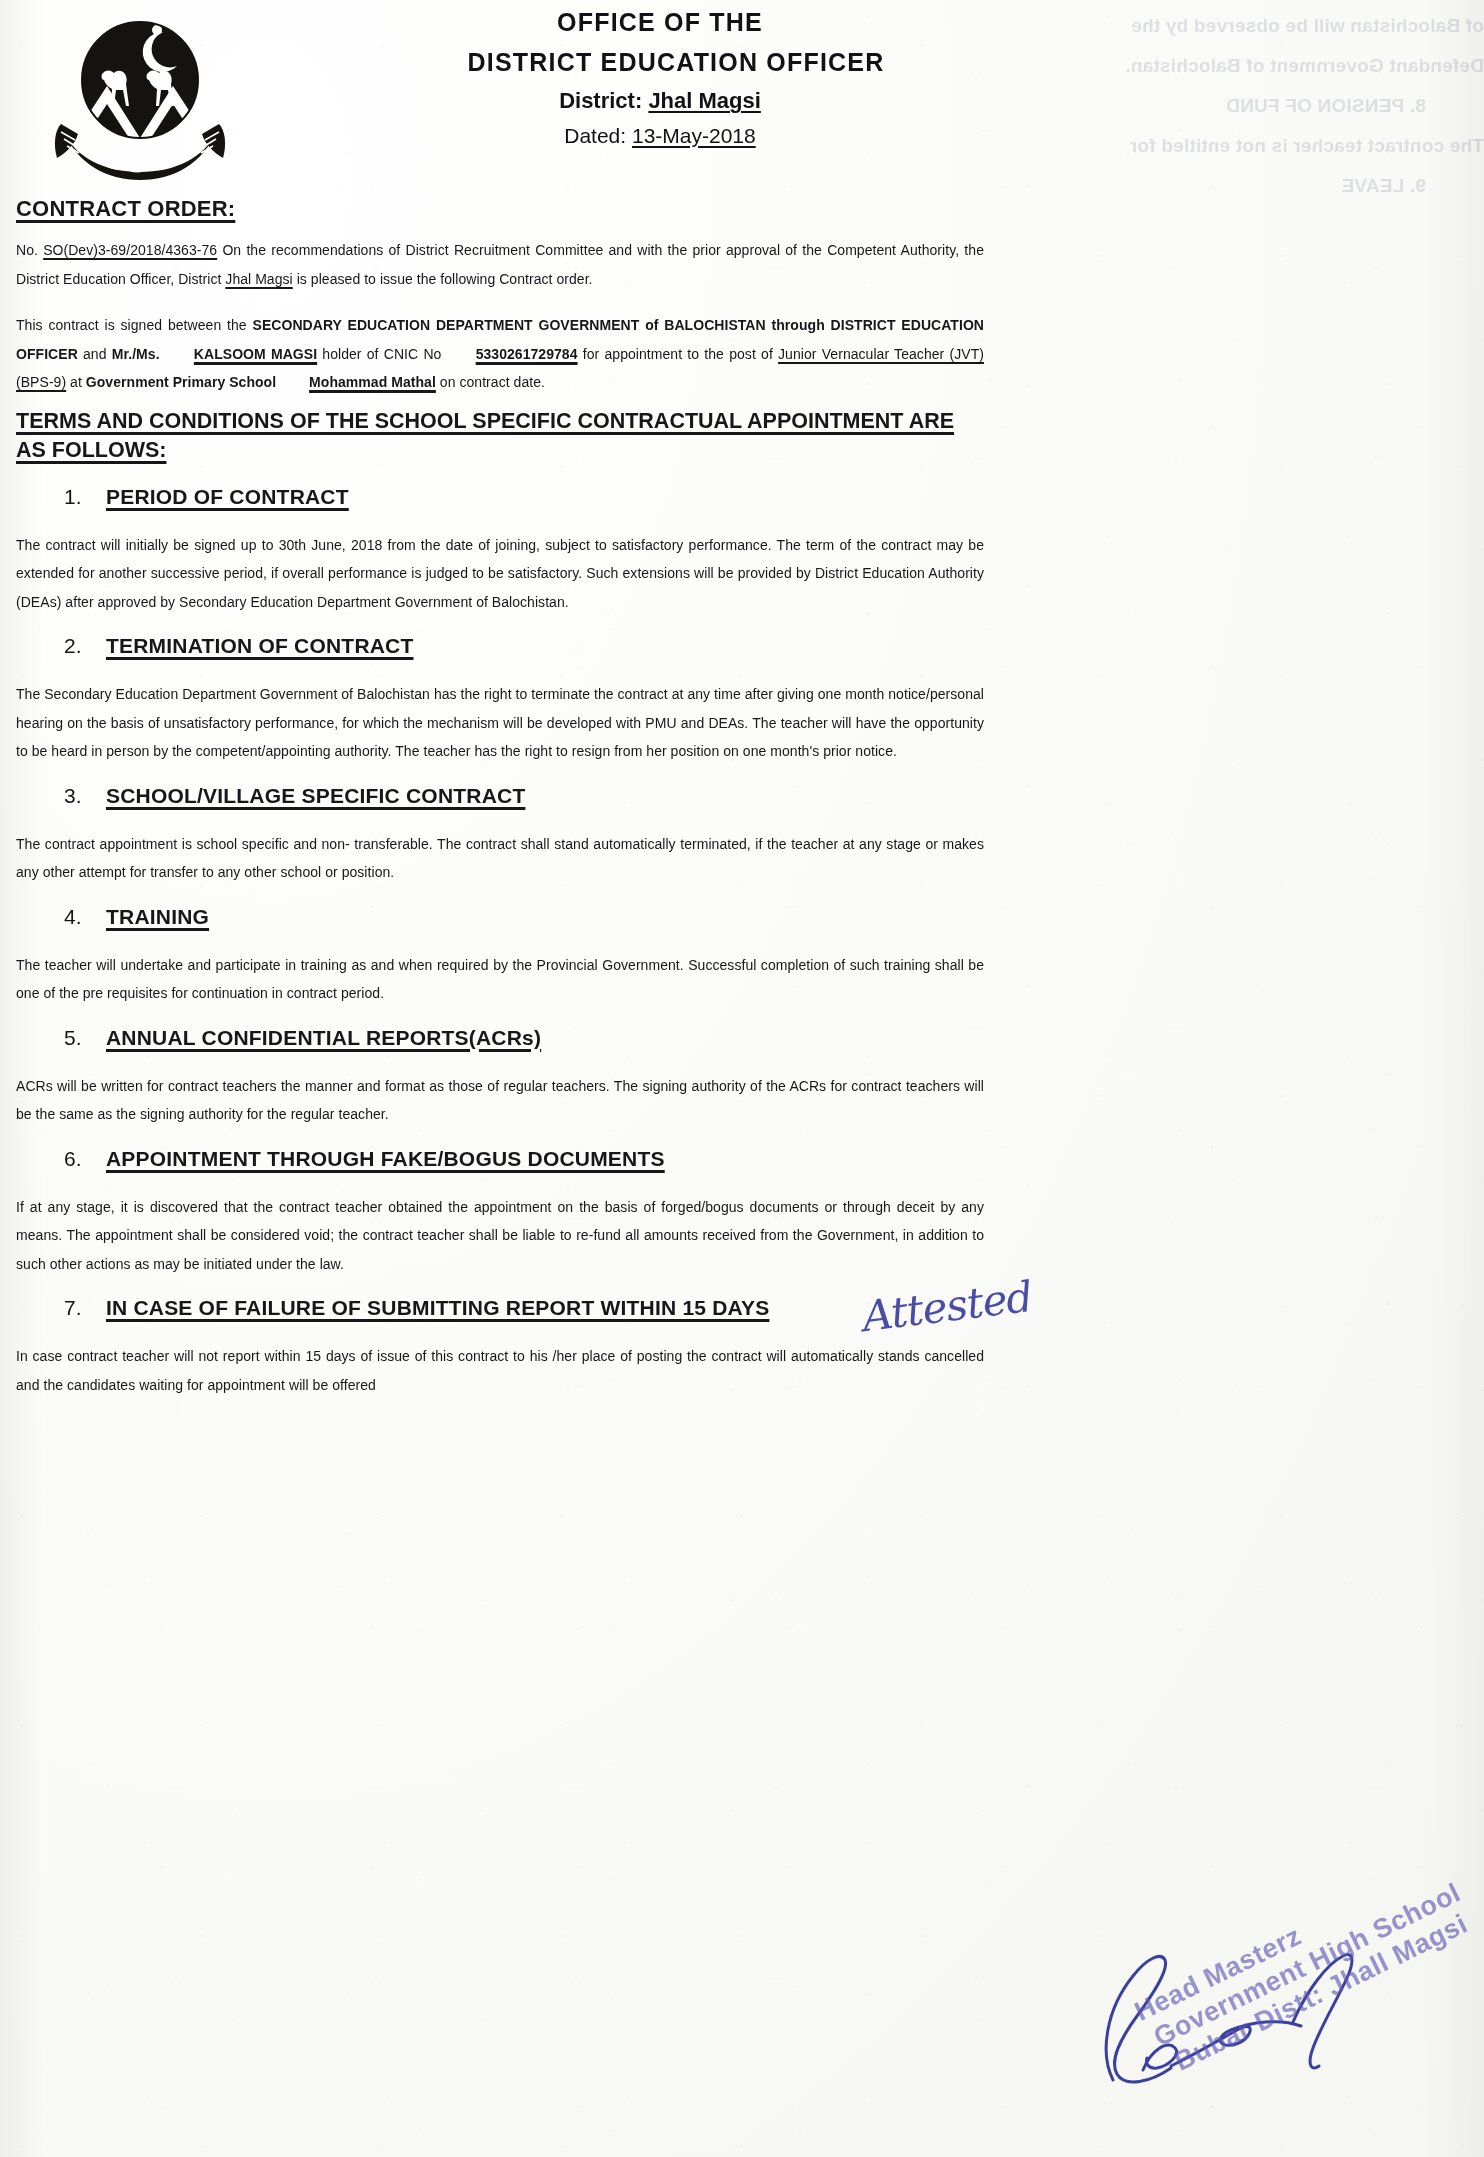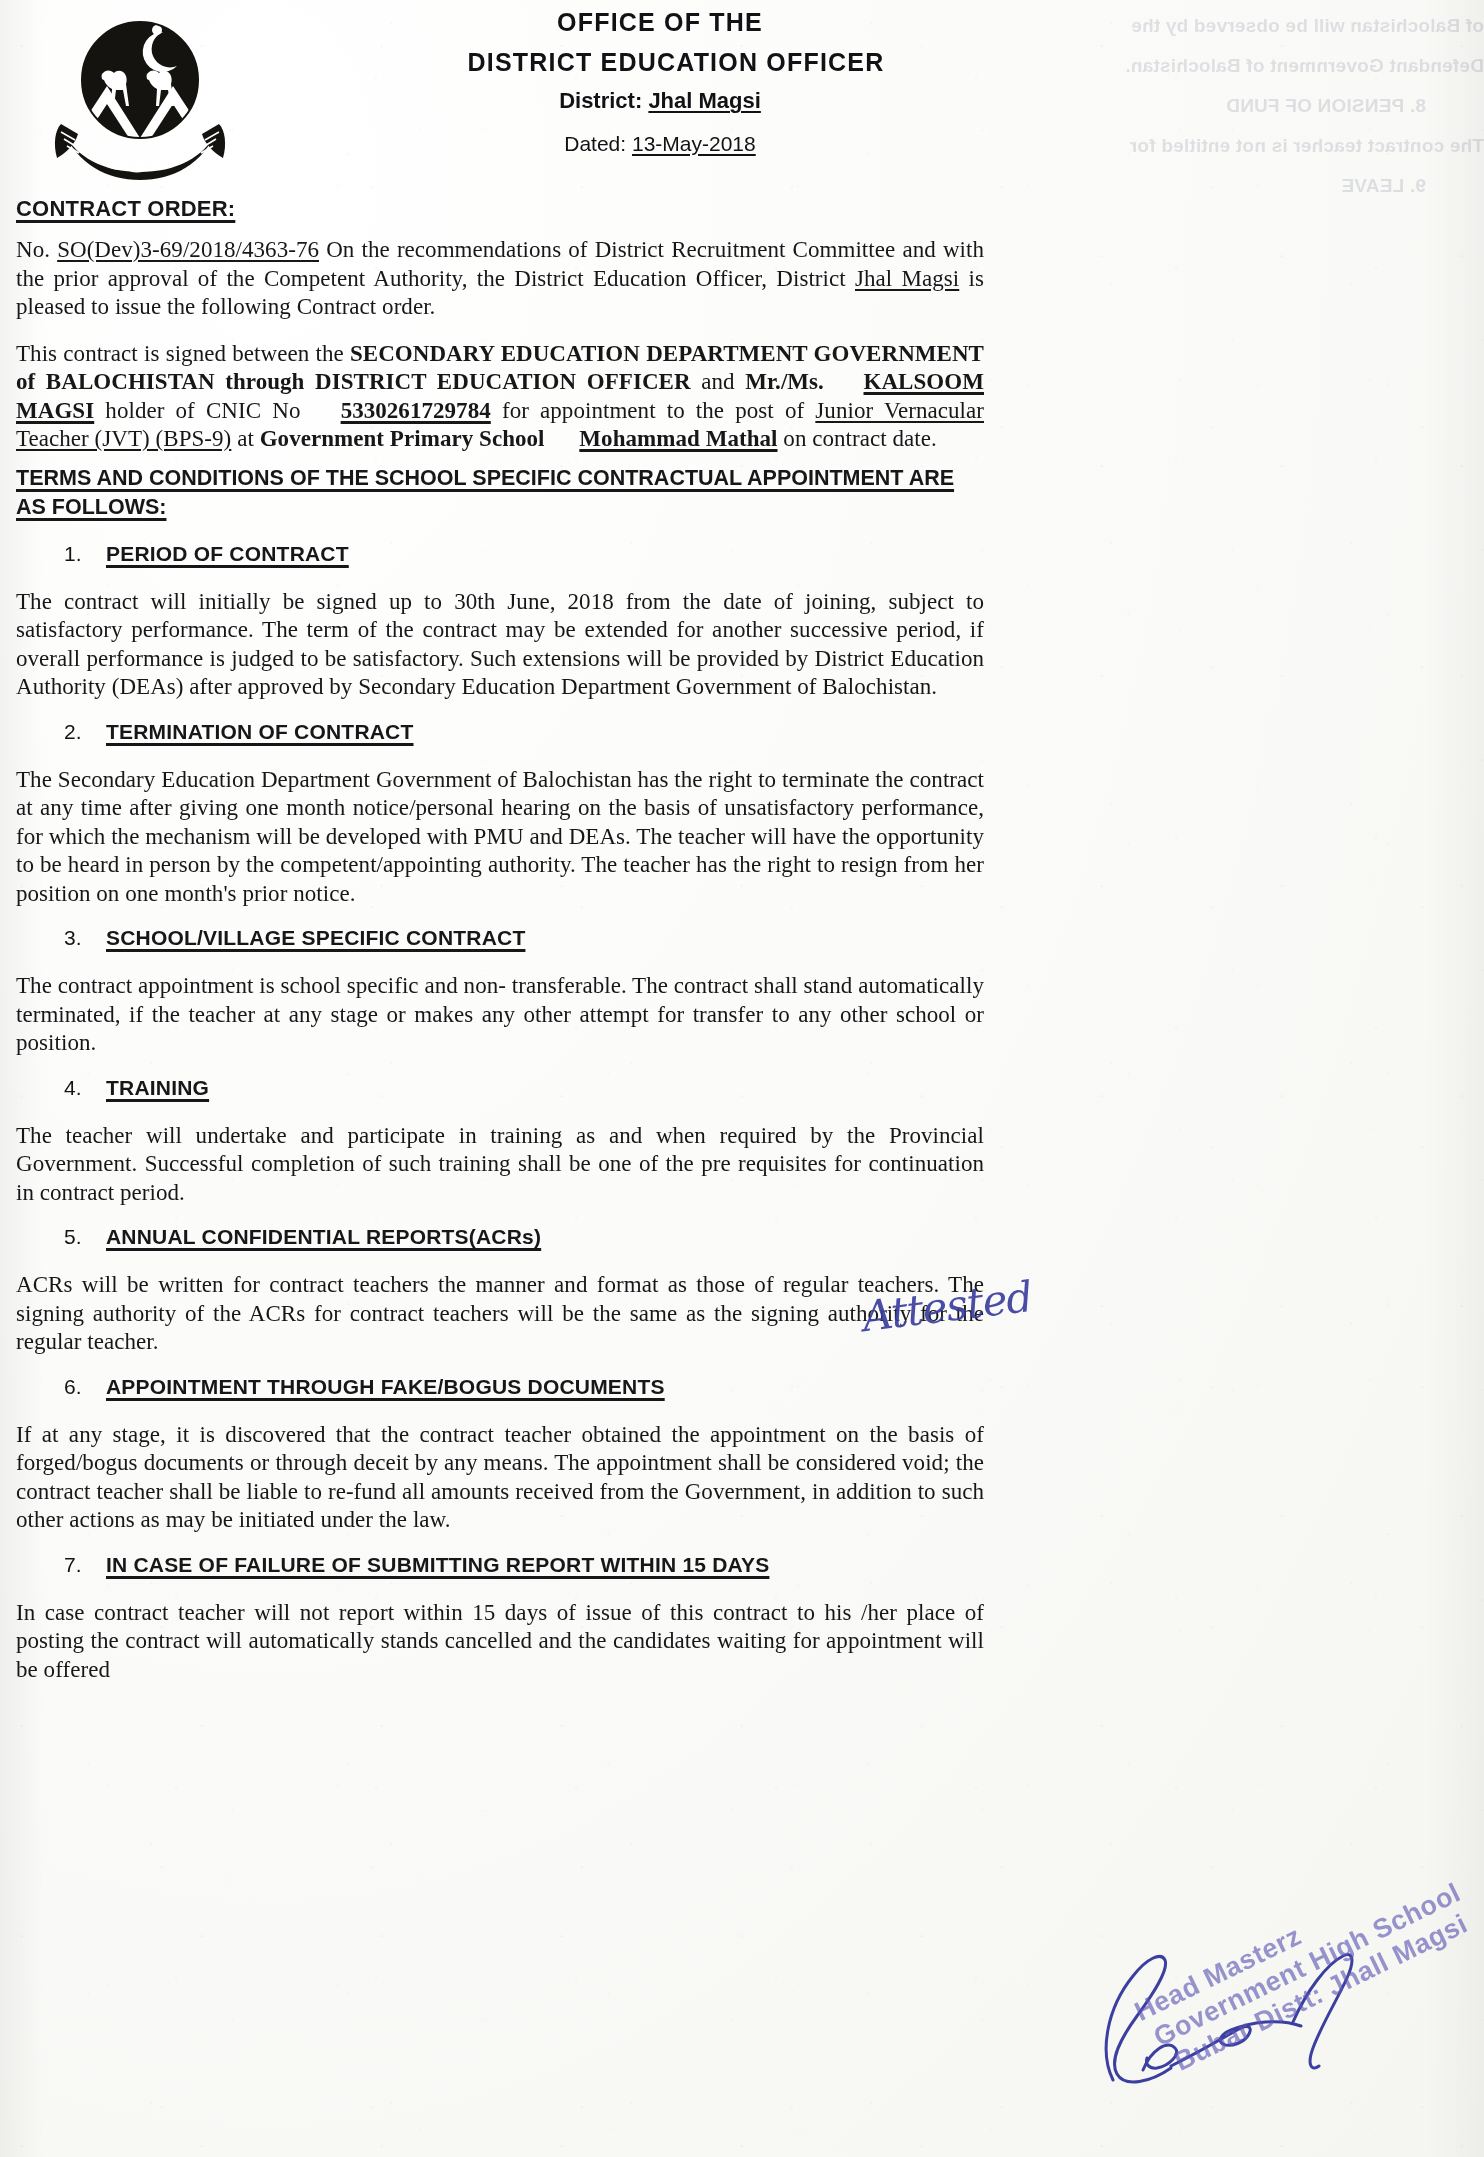--- a/index.html
+++ b/index.html
@@ -61,45 +61,44 @@
     position:absolute;left:45px;top:12px;width:190px;height:180px;
   }
   .hdr-line{
     text-align:center;
     font-weight:bold;
     color:#121216;
   }
   #h1{position:absolute;left:340px;top:8px;width:640px;font-size:25px;letter-spacing:1.2px;}
   #h2{position:absolute;left:356px;top:48px;width:640px;font-size:25px;letter-spacing:1.2px;}
   #h3{position:absolute;left:340px;top:88px;width:640px;font-size:22px;}
-  #h4{position:absolute;left:340px;top:132px;width:640px;font-size:21px;font-weight:normal;}
+  #h4{position:absolute;left:340px;top:124px;width:640px;font-size:21px;font-weight:normal;}
   .ul{ text-decoration:underline; text-underline-offset:3px; text-decoration-thickness:2px;}
 
   
   #body{
     position:absolute;
     left:16px;top:196px;
     width:968px;
   }
   .sec-title{
     font-size:22px;font-weight:bold;
     text-decoration:underline;
     text-underline-offset:4px;
     text-decoration-thickness:2.5px;
     letter-spacing:.2px;
     margin:0 0 14px 0;
   }
   p.para{
     margin:0 0 18px 0;
-    font-size:23px;
+    font-size:14px;
     line-height:28.5px;
     text-align:justify;
     text-justify:inter-word;
     letter-spacing:.05px;
-    font-family:Liberation Serif, serif;
   }
   p.tight{margin-bottom:10px;}
   .b{font-weight:bold;}
   .u{text-decoration:underline;text-underline-offset:3px;text-decoration-thickness:2px;}
   .bu{font-weight:bold;text-decoration:underline;text-underline-offset:3px;text-decoration-thickness:2.5px;padding-left:29px;}
 
   #terms-head{
     font-size:21.5px;font-weight:bold;line-height:29px;
     text-decoration:underline;text-underline-offset:4px;text-decoration-thickness:2.5px;
     margin:2px 0 20px 0;

